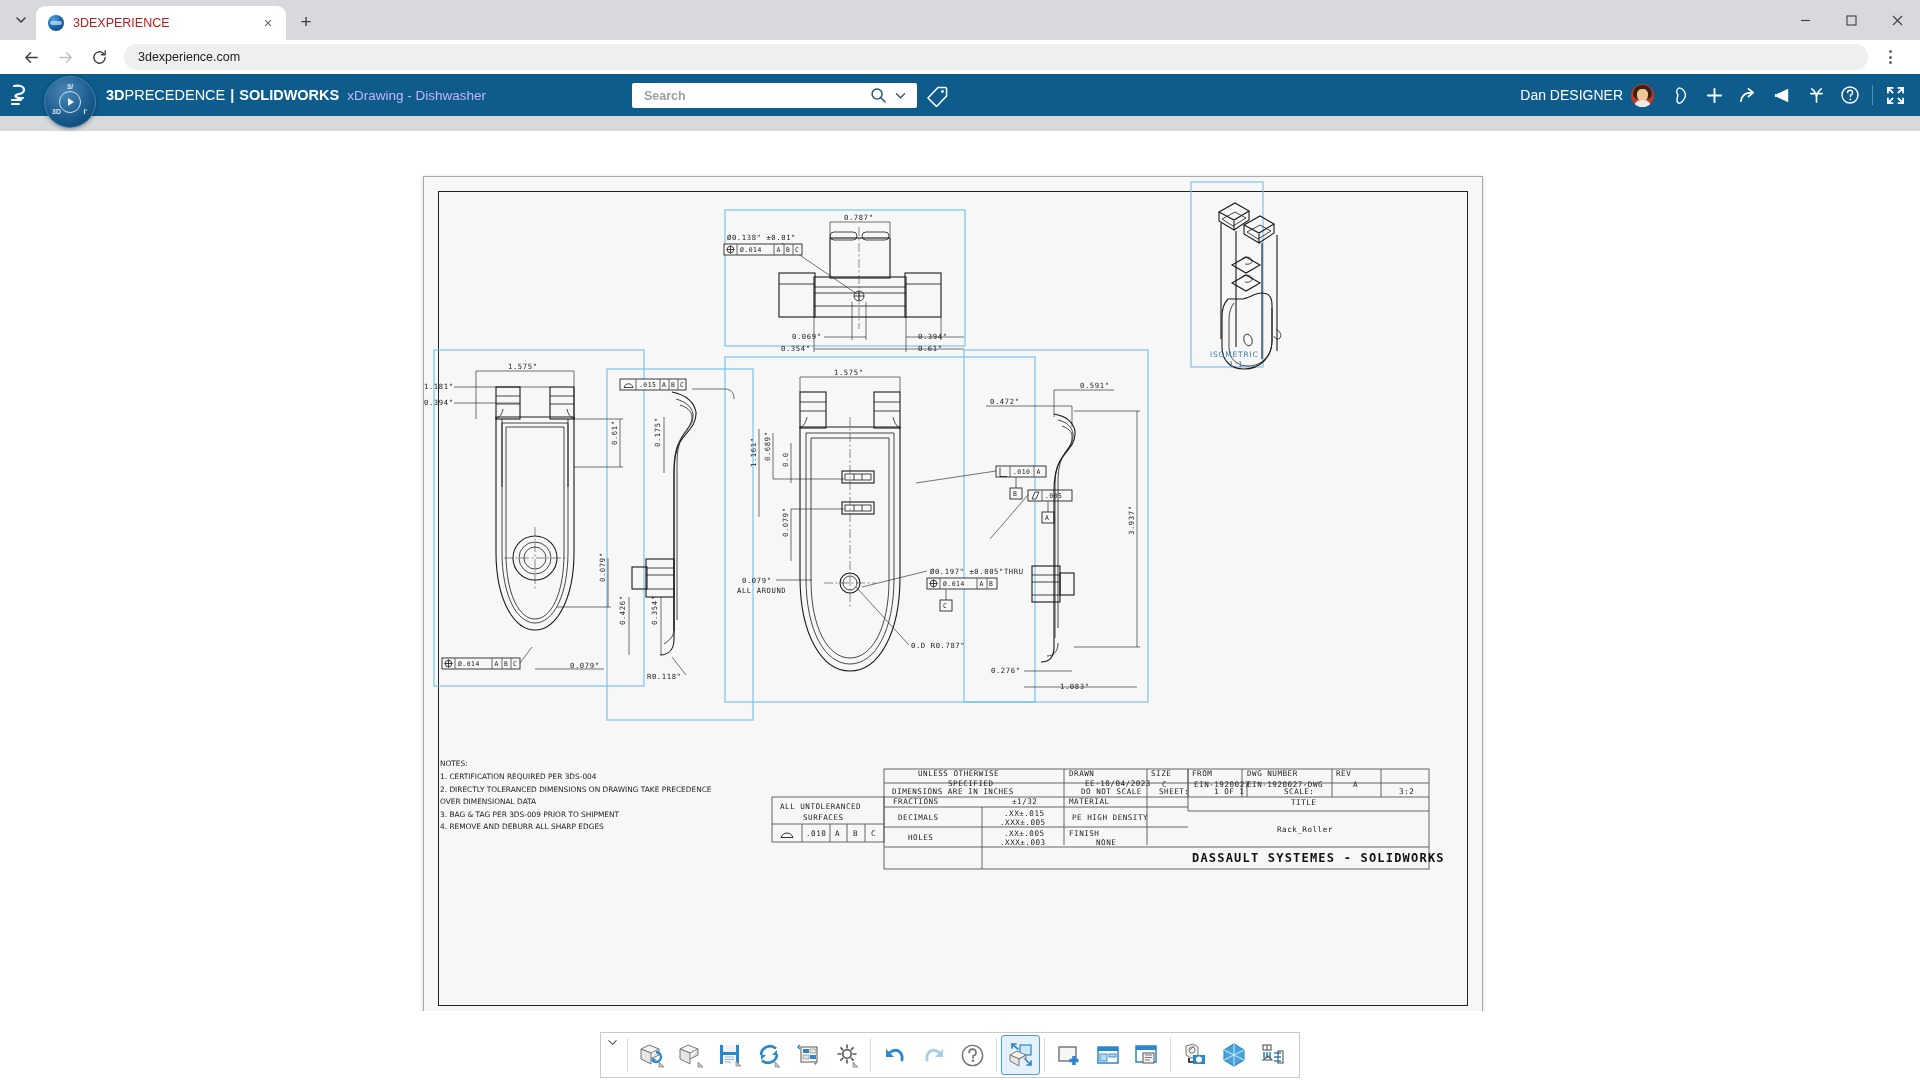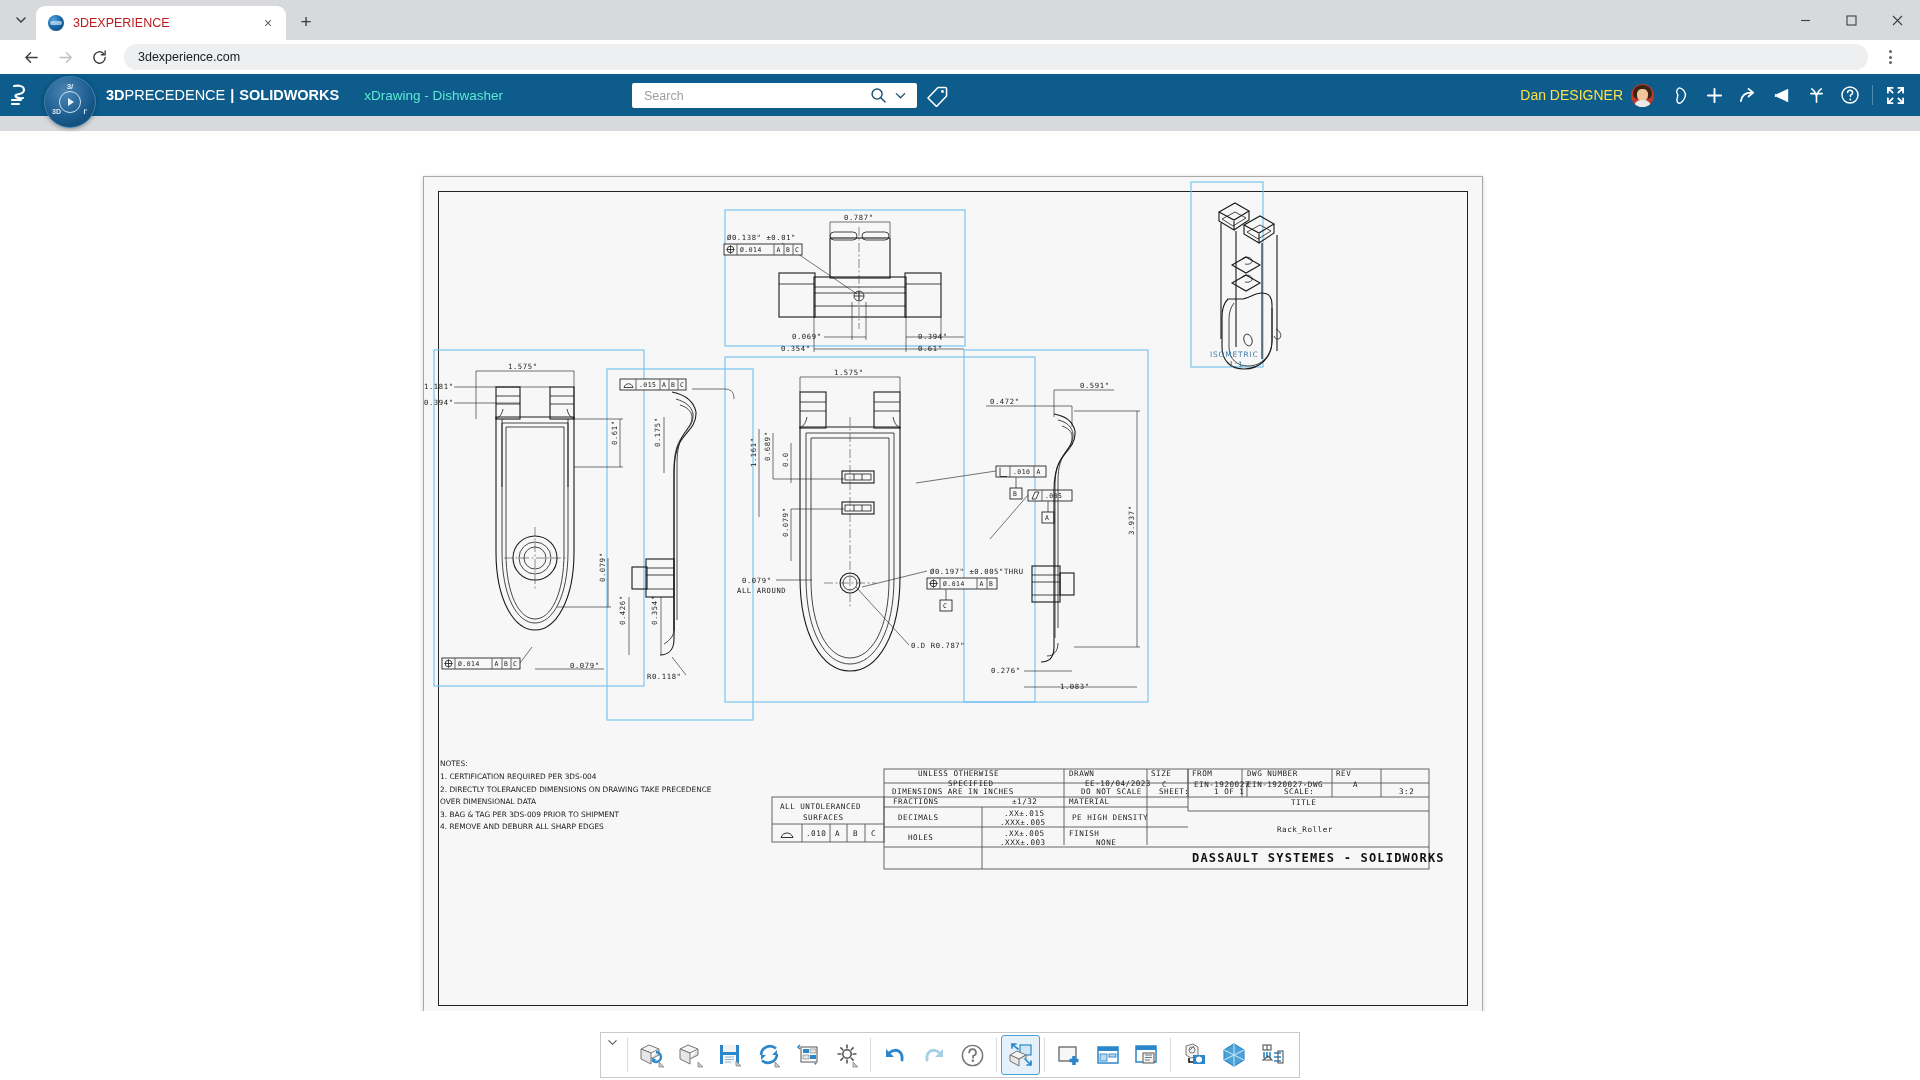--- a/index.html
+++ b/index.html
@@ -102,41 +102,41 @@
   .compass .lbl.nw{ left:7px; bottom:12px; }
   .compass .lbl.ne{ right:8px; bottom:12px; }
   .compass .lbl.n{ left:50%;transform:translateX(-50%); top:5px; font-size:8px; }
 
   .app-title{
     margin-left:60px; color:#fff; font-size:14.5px; white-space:nowrap;
     display:flex; align-items:baseline; gap:5px;
   }
   .app-title .b{ font-weight:bold; }
   .app-title .n{ font-weight:normal; }
-  .app-title .sub{ color:#5eead4; font-size:13.5px; margin-left:20px; }
+  .app-title .sub{ color:#c4b5fd; font-size:13.5px; margin-left:3px; }
 
   .search-wrap{
     position:absolute; left:632px; top:9px; width:285px;height:25px;
     background:#fff;border-radius:2px;display:flex;align-items:center;padding:0 6px 0 12px;
   }
   .search-wrap input{
     border:0;outline:0;flex:1;font-size:12.5px;color:#333;
-    font-family:"Liberation Sans",sans-serif;background:transparent;
+    font-family:"Liberation Sans",sans-serif;background:transparent;font-weight:bold;
   }
   .search-wrap input::placeholder{ color:#9aa1a7; }
   .s-ico{ width:22px;height:22px;display:flex;align-items:center;justify-content:center;
     color:#1b4f72;cursor:pointer;}
   .tag-btn{ position:absolute;left:925px;top:10px;width:24px;height:24px;color:#fff;
     display:flex;align-items:center;justify-content:center;cursor:pointer; }
 
   .header-right{
     position:absolute;right:0;top:0;height:42px;display:flex;align-items:center;gap:0;
     padding-right:8px;
   }
-  .user-name{ color:#fde047;font-size:14px;margin-right:8px;white-space:nowrap; }
+  .user-name{ color:#ffffff;font-size:14px;margin-right:8px;white-space:nowrap; }
   .avatar{
     width:23px;height:23px;border-radius:50%;overflow:hidden;flex:0 0 23px;
     background:#c0392b;position:relative;margin-right:9px;
   }
   .avatar .hair{ position:absolute;left:2px;top:1px;width:19px;height:14px;
     background:#3b2314;border-radius:10px 10px 6px 6px; }
   .avatar .face{ position:absolute;left:6px;top:5px;width:11px;height:12px;
     background:#f3c49a;border-radius:6px 6px 7px 7px; }
   .avatar .body{ position:absolute;left:3px;bottom:0;width:17px;height:7px;
     background:#e9e9e9;border-radius:7px 7px 0 0; }

